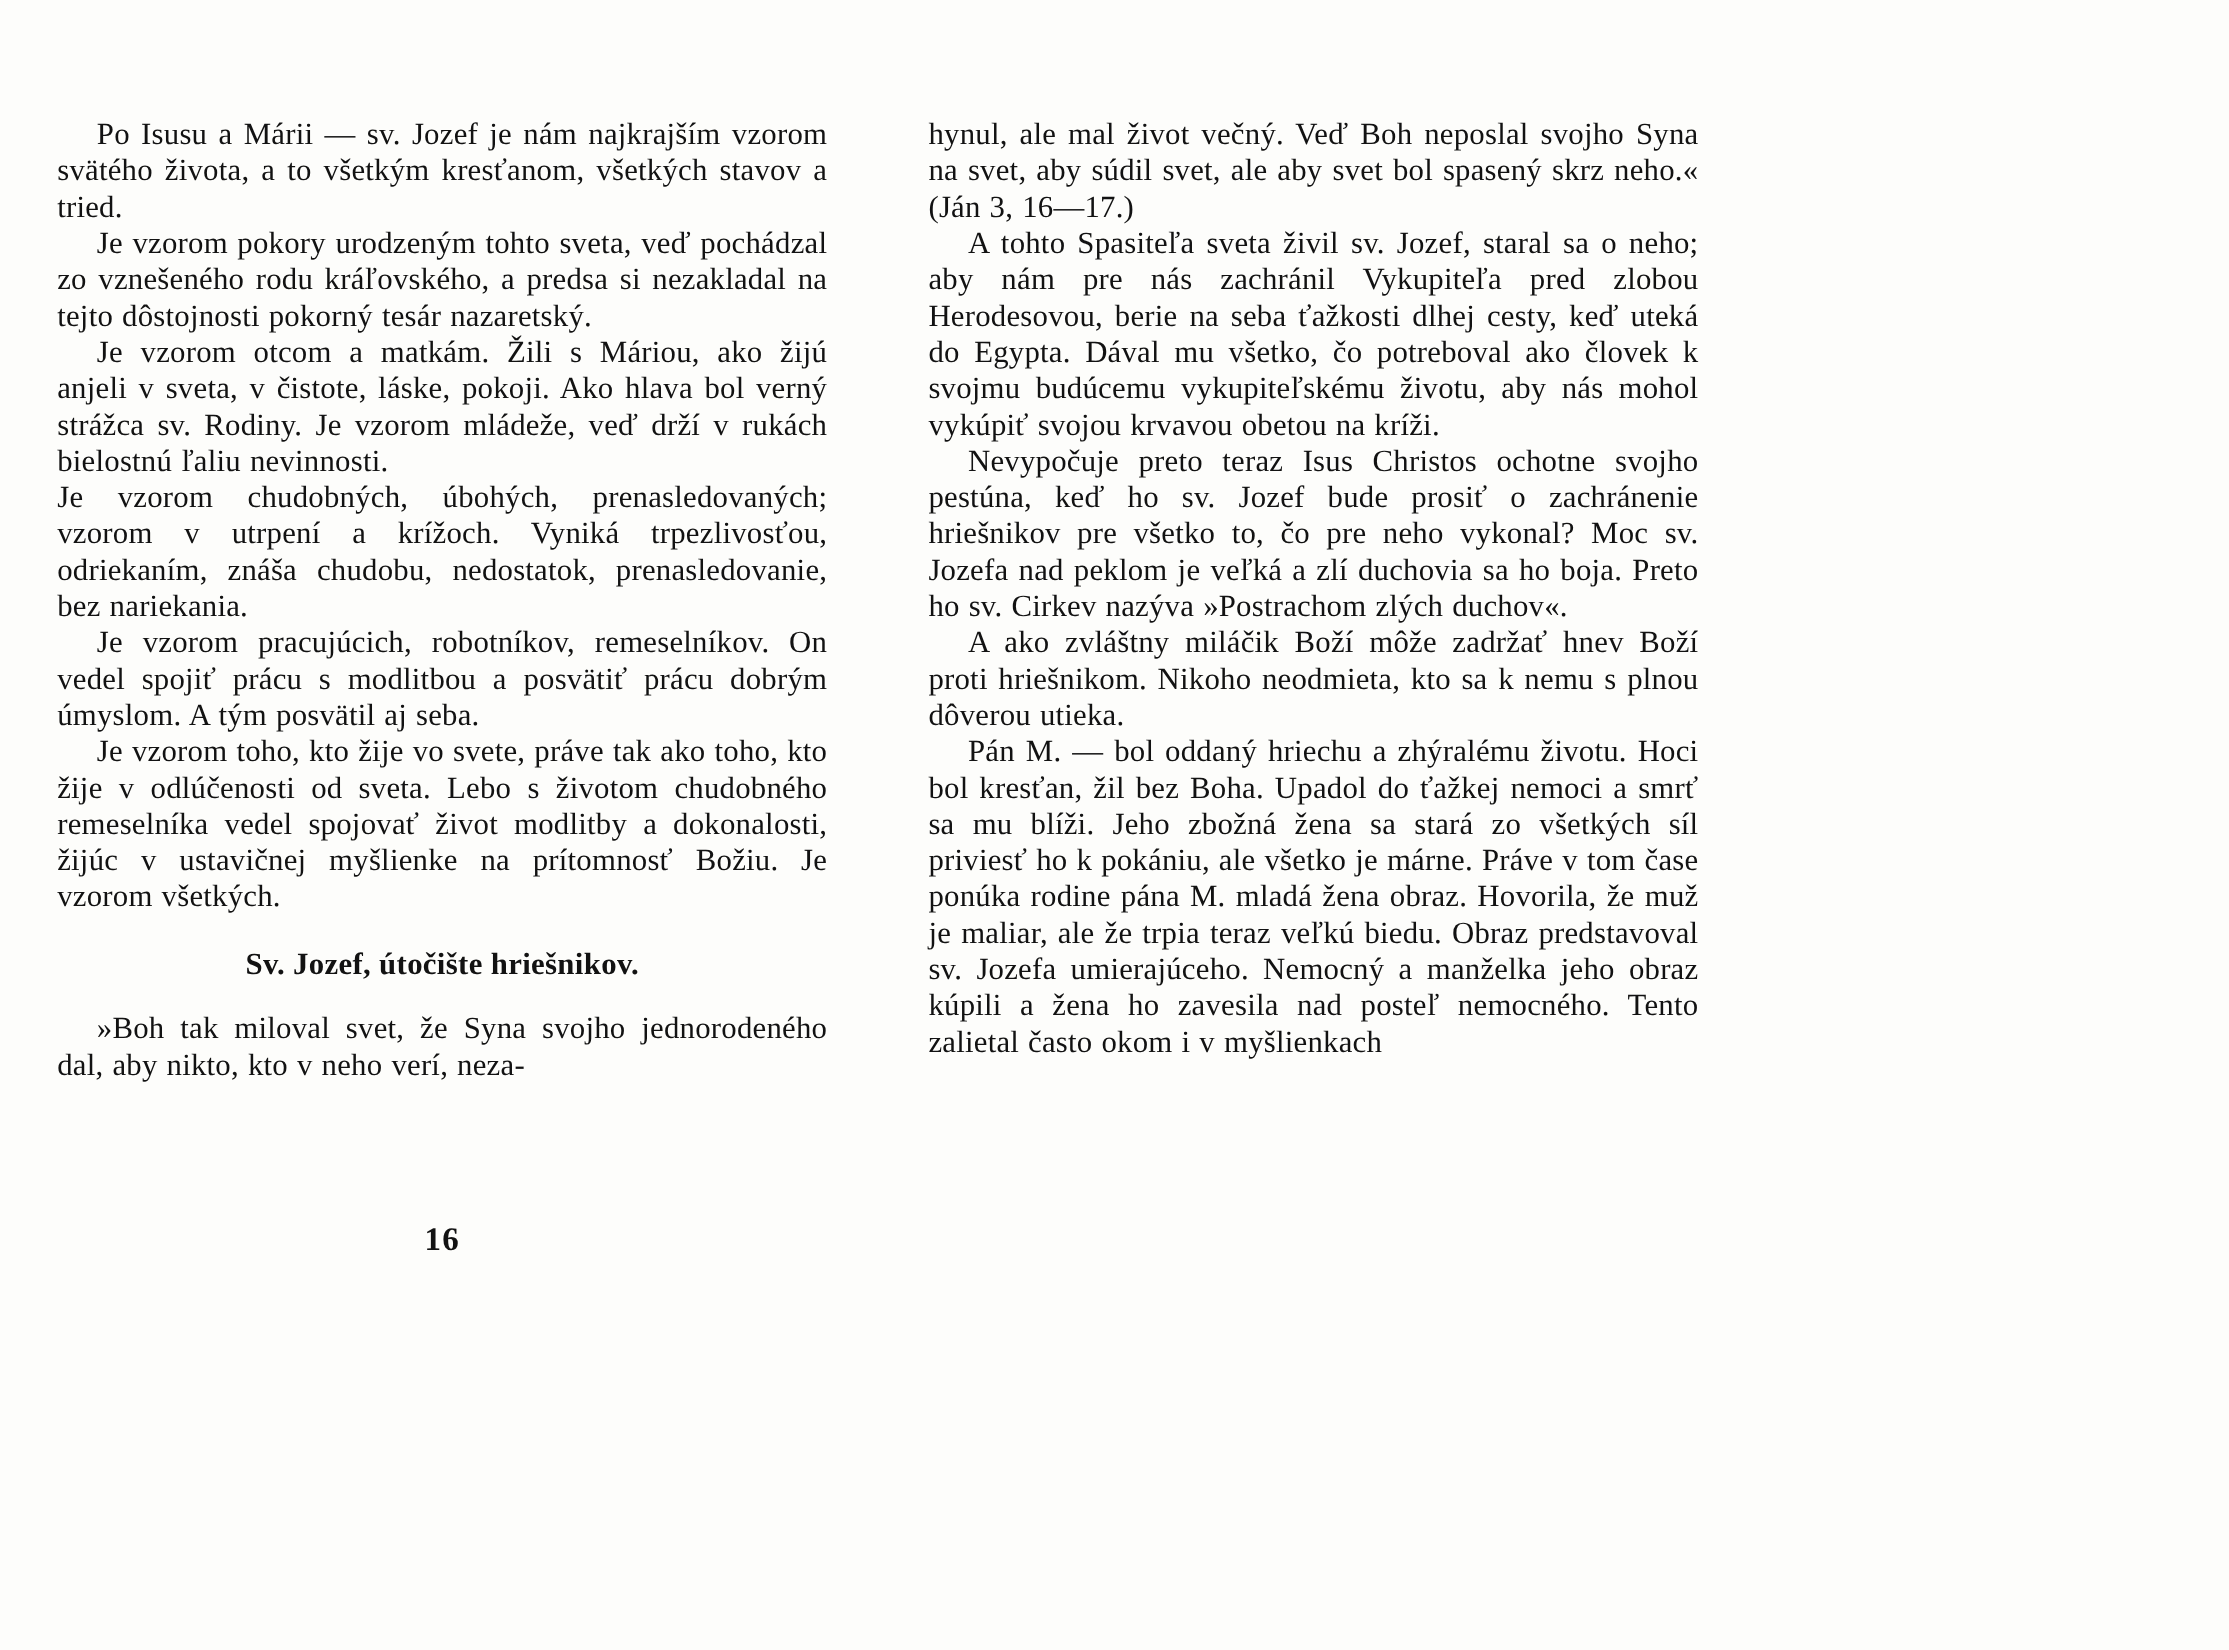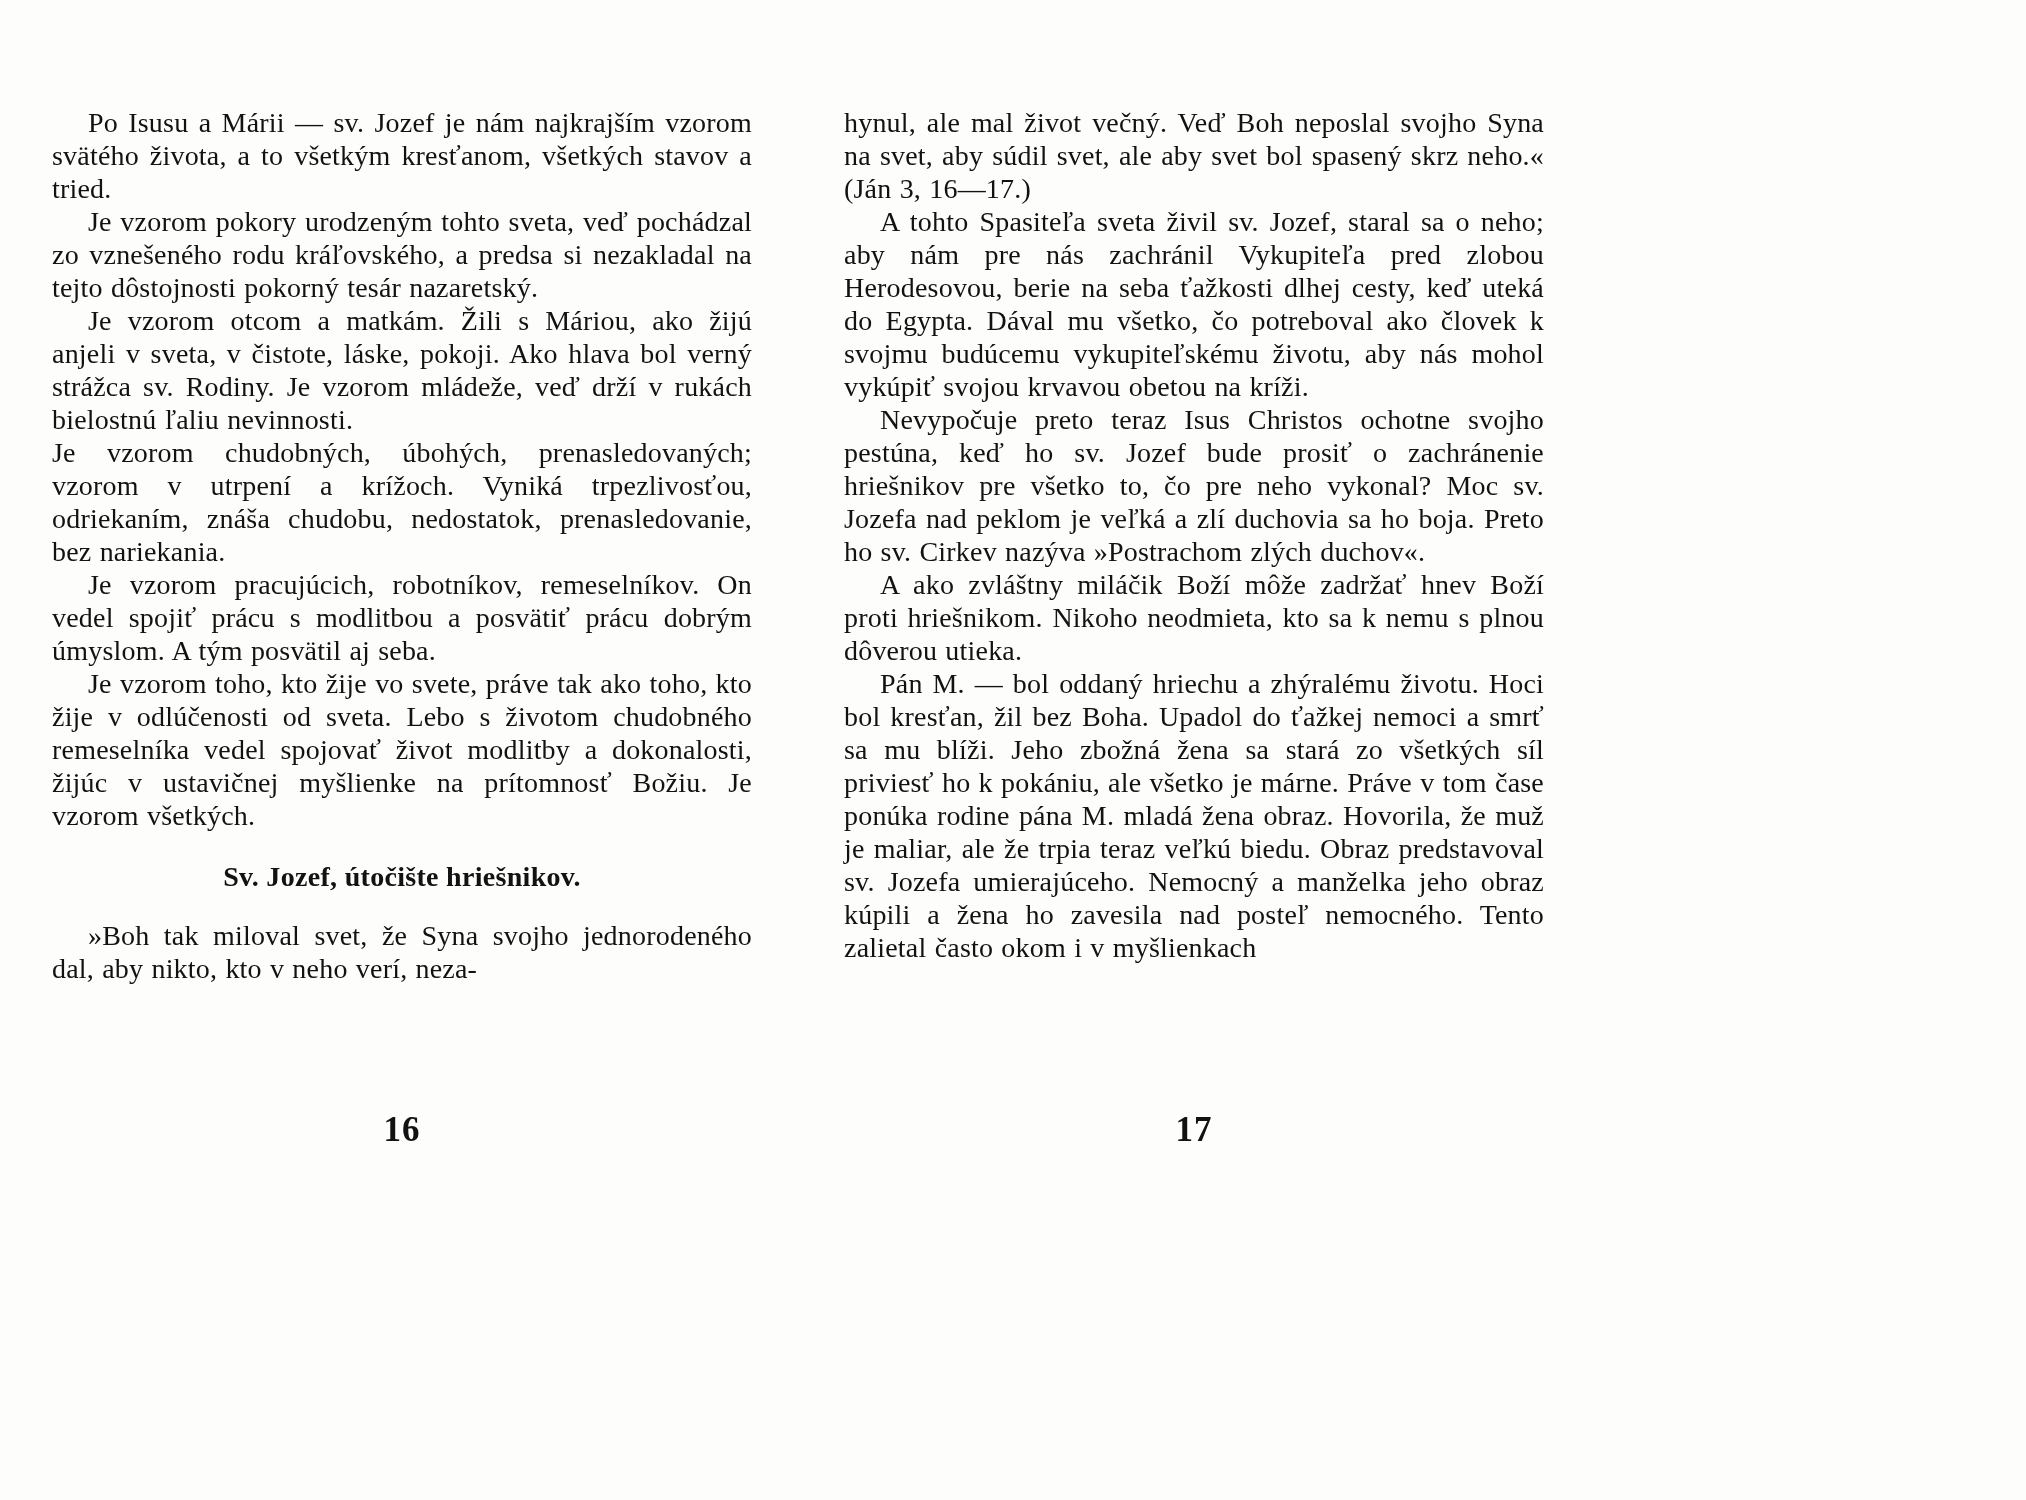--- a/index.html
+++ b/index.html
@@ -39,21 +39,21 @@
     line-height: 33px;
     font-weight: bold;
     text-align: center;
     letter-spacing: 0.3px;
   }
   .page-number {
     position: absolute;
     top: 1110px;
     width: 700px;
     text-align: center;
-    font-size: 35px;
+    font-size: 30px;
     font-weight: bold;
     letter-spacing: 1px;
   }
   .page-number-left  { left: 52px; }
   .page-number-right { left: 844px; }
 </style>
 </head>
 <body>
 
 <div class="spread">
@@ -71,15 +71,14 @@
 
   <div class="page page-right">
     <p class="para no-indent">hynul, ale mal život večný. Veď Boh neposlal svojho Syna na svet, aby súdil svet, ale aby svet bol spasený skrz neho.« (Ján 3, 16—17.)</p>
     <p class="para">A tohto Spasiteľa sveta živil sv. Jozef, staral sa o neho; aby nám pre nás zachránil Vykupiteľa pred zlobou Herodesovou, berie na seba ťažkosti dlhej cesty, keď uteká do Egypta. Dával mu všetko, čo potreboval ako človek k svojmu budúcemu vykupiteľskému životu, aby nás mohol vykúpiť svojou krvavou obetou na kríži.</p>
     <p class="para">Nevypočuje preto teraz Isus Christos ochotne svojho pestúna, keď ho sv. Jozef bude prosiť o zachránenie hriešnikov pre všetko to, čo pre neho vykonal? Moc sv. Jozefa nad peklom je veľká a zlí duchovia sa ho boja. Preto ho sv. Cirkev nazýva »Postrachom zlých duchov«.</p>
     <p class="para">A ako zvláštny miláčik Boží môže zadržať hnev Boží proti hriešnikom. Nikoho neodmieta, kto sa k nemu s plnou dôverou utieka.</p>
     <p class="para">Pán M. — bol oddaný hriechu a zhýralému životu. Hoci bol kresťan, žil bez Boha. Upadol do ťažkej nemoci a smrť sa mu blíži. Jeho zbožná žena sa stará zo všetkých síl priviesť ho k pokániu, ale všetko je márne. Práve v tom čase ponúka rodine pána M. mladá žena obraz. Hovorila, že muž je maliar, ale že trpia teraz veľkú biedu. Obraz predstavoval sv. Jozefa umierajúceho. Nemocný a manželka jeho obraz kúpili a žena ho zavesila nad posteľ nemocného. Tento zalietal často okom i v myšlienkach</p>
   </div>
 
   <div class="page-number page-number-left">16</div>
-  <div class="page-number page-number-right">17</div>
 
 </div>
 
 </body></html>

